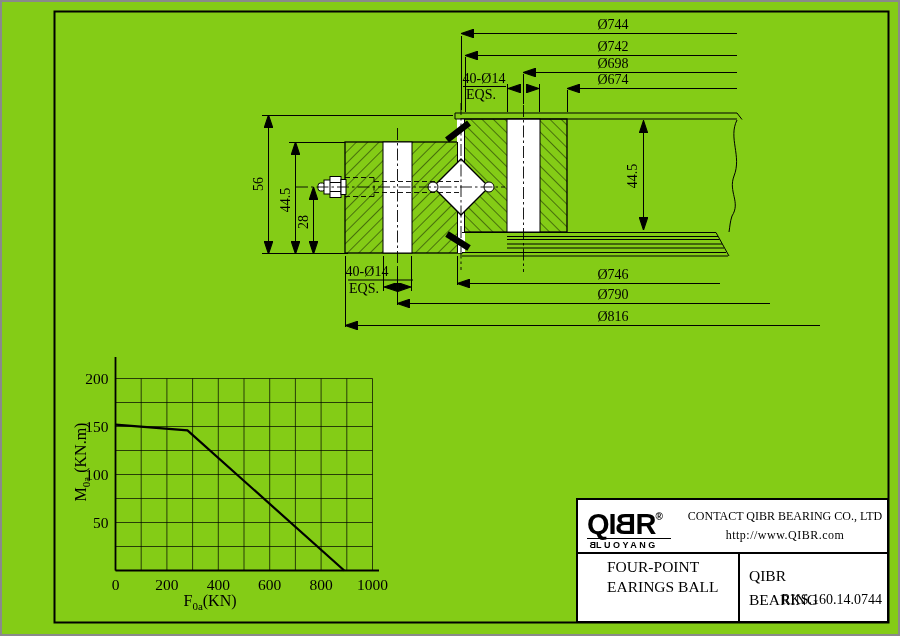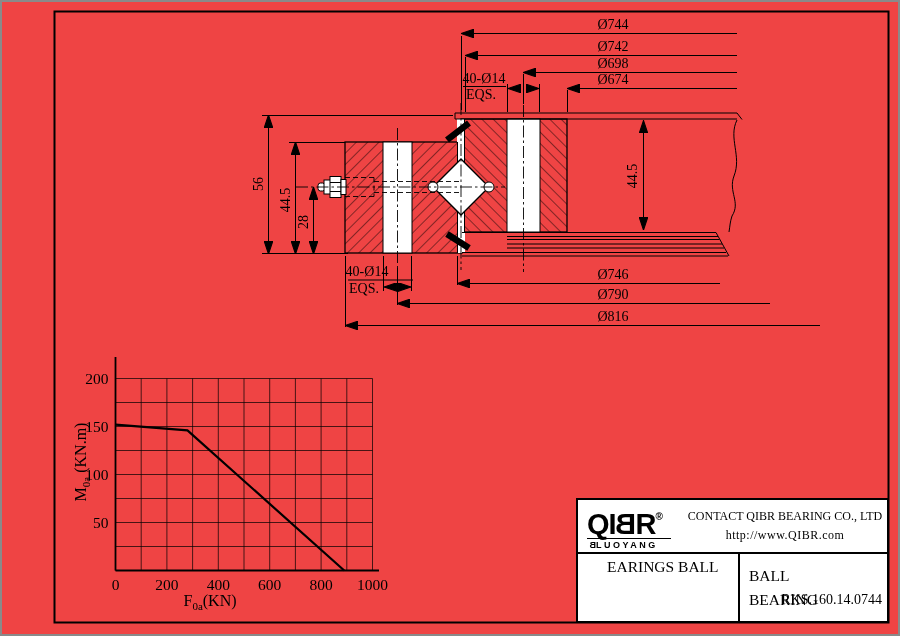--- a/index.html
+++ b/index.html
@@ -1,16 +1,16 @@
 <!DOCTYPE html>
 <html><head>
 <meta charset="utf-8">
 <style>
   html,body{margin:0;padding:0;background:#fff;}
-  .stage{position:relative;width:900px;height:636px;background:#ef4444;outline:2px solid #8a8a8a;outline-offset:-2px;overflow:hidden;
+  .stage{position:relative;width:900px;height:636px;background:#84cc16;outline:2px solid #8a8a8a;outline-offset:-2px;overflow:hidden;
          font-family:"Liberation Serif",serif;}
   svg{position:absolute;left:0;top:0;}
   svg line,svg path,svg rect,svg polygon,svg polyline,svg circle{stroke:#000;}
   .thin{stroke-width:1;fill:none;}
   .thick{stroke-width:2;fill:none;}
   .cl{stroke-width:0.9;fill:none;stroke-dasharray:12 3 2.5 3;}
   .dash{stroke-width:0.9;fill:none;stroke-dasharray:5 3;}
   .dim{stroke-width:1;fill:none;}
   .white{fill:#fff;stroke:none;}
   .whites{fill:#fff;stroke:#000;stroke-width:1;}
@@ -236,25 +236,26 @@
       <div class="logo-word"><span>Q</span><span>I</span><span class="mirror">B</span><span>R</span><span class="reg">®</span></div>
       <div class="logo-sub"><span class="mirror">B</span><span>LUOYANG</span></div>
     </div>
     <div class="tb-company">
       <div class="company-name">CONTACT QIBR BEARING CO., LTD</div>
       <div class="company-site">http://www.QIBR.com</div>
     </div>
   </div>
   <div class="tb-row2">
     <div class="tb-product">
+      <div>FOUR-POINT</div>
       <div>EARINGS BALL</div>
     </div>
     <div class="tb-part">
       <div class="part-label">
-        <div>BALL</div>
+        <div>QIBR</div>
         <div>BEARING</div>
       </div>
       <div class="part-number">RKS.160.14.0744</div>
     </div>
   </div>
 </div>
 
 </div>
 
 </body></html>

